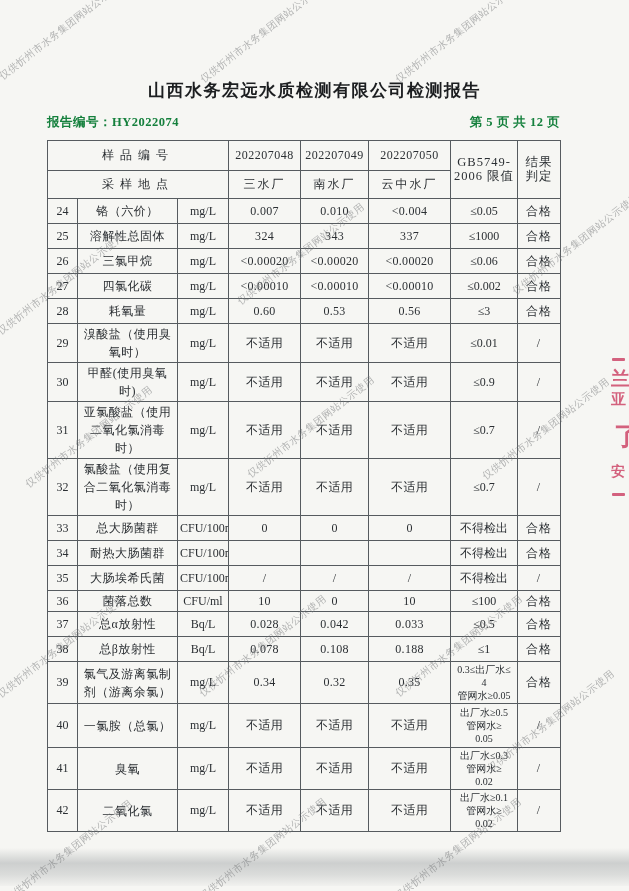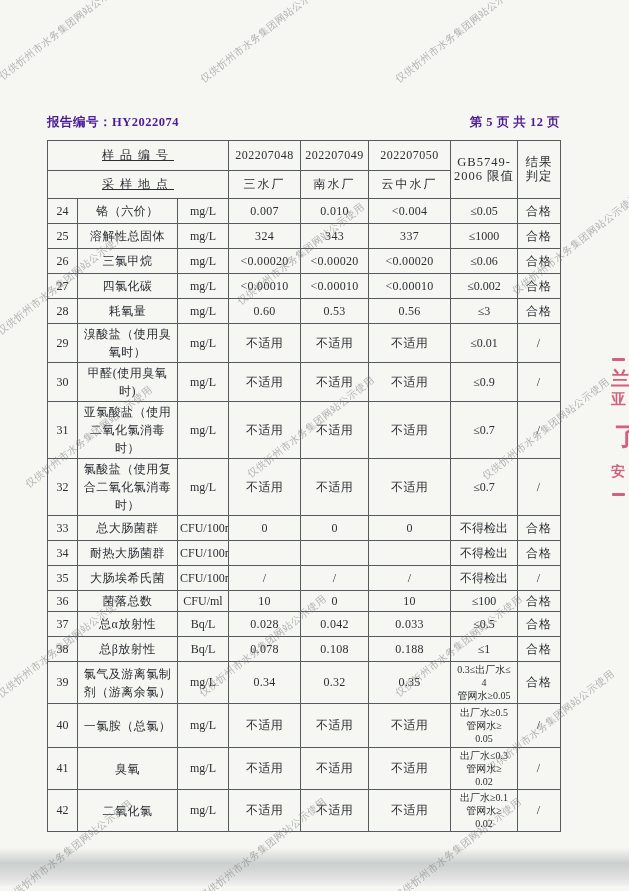--- a/index.html
+++ b/index.html
@@ -15,38 +15,38 @@
   
   .doc-title{
     position:absolute;top:79px;left:0;width:100%;
     text-align:center;
     font-family:"Liberation Sans","DejaVu Sans",sans-serif;
     font-weight:bold;font-size:17px;letter-spacing:1.5px;color:#1c1e20;
   }
   .meta-row{
     position:absolute;top:114px;left:47px;width:513px;
     display:flex;justify-content:space-between;
-    font-size:12.5px;font-weight:600;color:#4c1d95;letter-spacing:0.5px;
+    font-size:12.5px;font-weight:600;color:#15803d;letter-spacing:0.5px;
   }
   
   table.report{
     position:absolute;top:140px;left:47px;width:513px;
     border-collapse:collapse;table-layout:fixed;
     background:transparent;
   }
   .report th,.report td{
     border:1px solid #565b5f;
     padding:1px 2px;
     text-align:center;vertical-align:middle;
     font-size:12px;font-weight:normal;color:#2b2f33;
     overflow:hidden;
   }
   .hrow1{height:30px;}
   .hrow2{height:28px;}
-  .h-label{letter-spacing:6px;font-size:12.5px;text-decoration:underline;}
+  .h-label{letter-spacing:6px;font-size:12.5px;}
   .h-id{font-size:12.5px;letter-spacing:0.5px;}
   .h-loc{font-size:12px;letter-spacing:2px;}
   .h-stack{height:100%;display:flex;flex-direction:column;justify-content:space-around;align-items:center;letter-spacing:1px;font-size:12.5px;}
   .h-stack div{line-height:1.1;}
   .c-no{font-size:12px;}
   .c-name{text-align:left;padding:2px 3px 2px 6px;letter-spacing:0.5px;line-height:1.5;}
   .c-unit{font-size:12px;}
   .u-s{font-size:10px;}
   .u-xs{font-size:9px;letter-spacing:0;}
   .c-val{font-size:12px;letter-spacing:0.3px;}
@@ -102,20 +102,21 @@
 
   <div class="seal-strip">
     <div class="seal-bar" style="top:6px;"></div>
     <div class="seal-glyph" style="top:17px;font-size:19px;">兰</div>
     <div class="seal-glyph" style="top:40px;font-size:15px;">亚</div>
     <div class="seal-glyph" style="top:72px;font-size:26px;left:9px;">了</div>
     <div class="seal-glyph" style="top:113px;font-size:14px;">安</div>
     <div class="seal-bar" style="top:141px;"></div>
   </div>
 
+  <div class="doc-title">山西水务宏远水质检测有限公司检测报告</div>
   <div class="meta-row">
     <span>报告编号：HY2022074</span>
     <span>第 5 页 共 12 页</span>
   </div>
 
   <table class="report">
     <colgroup>
       <col style="width:30px">
         <col style="width:100px">
         <col style="width:51px">

